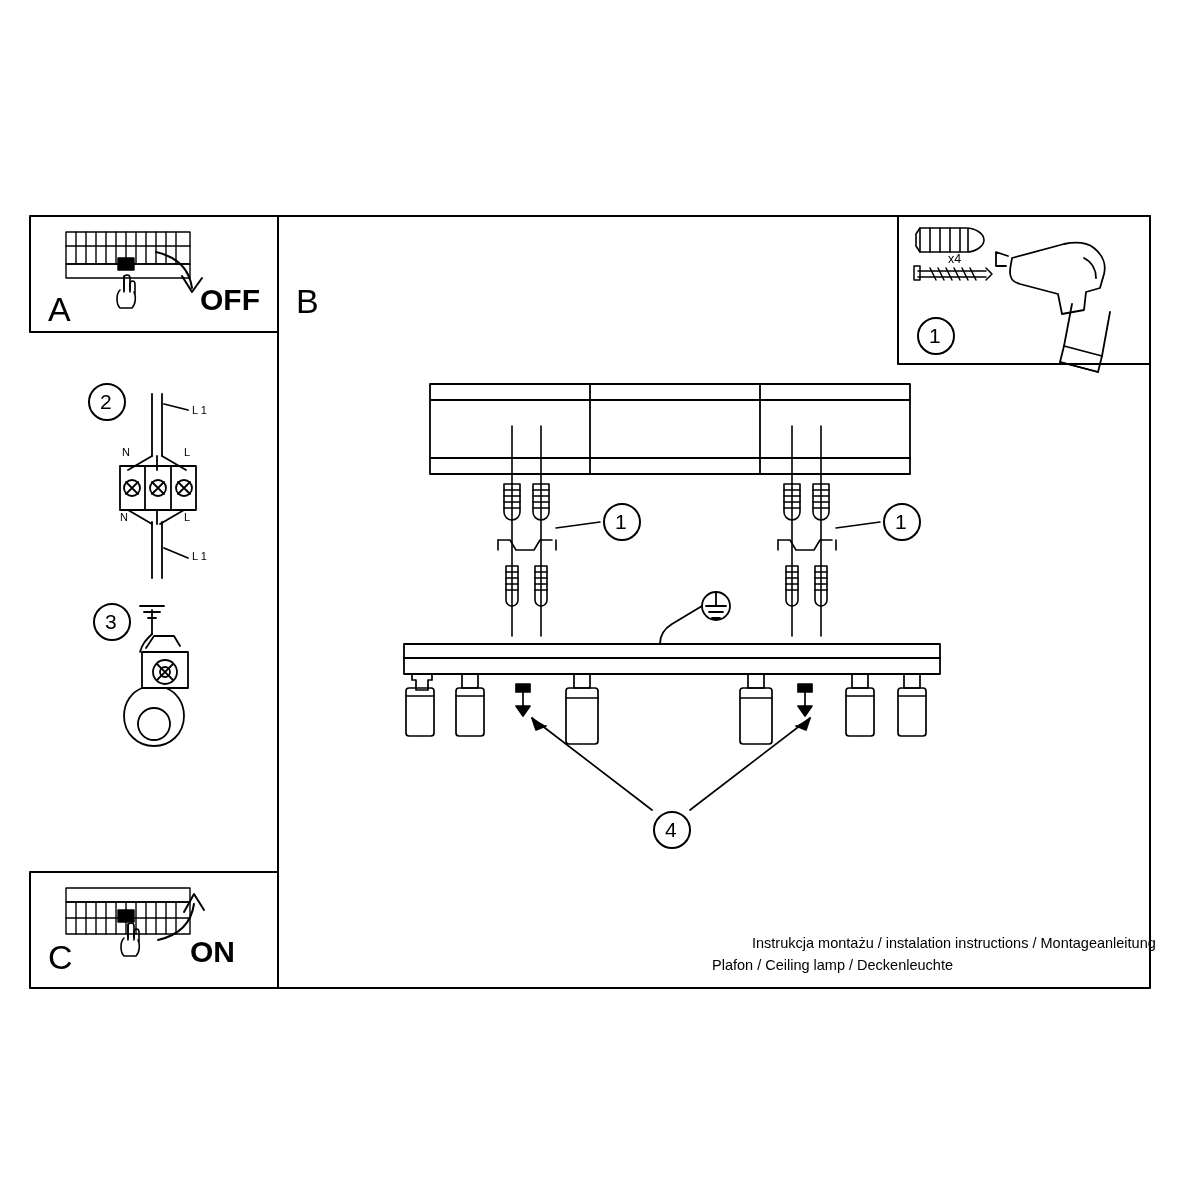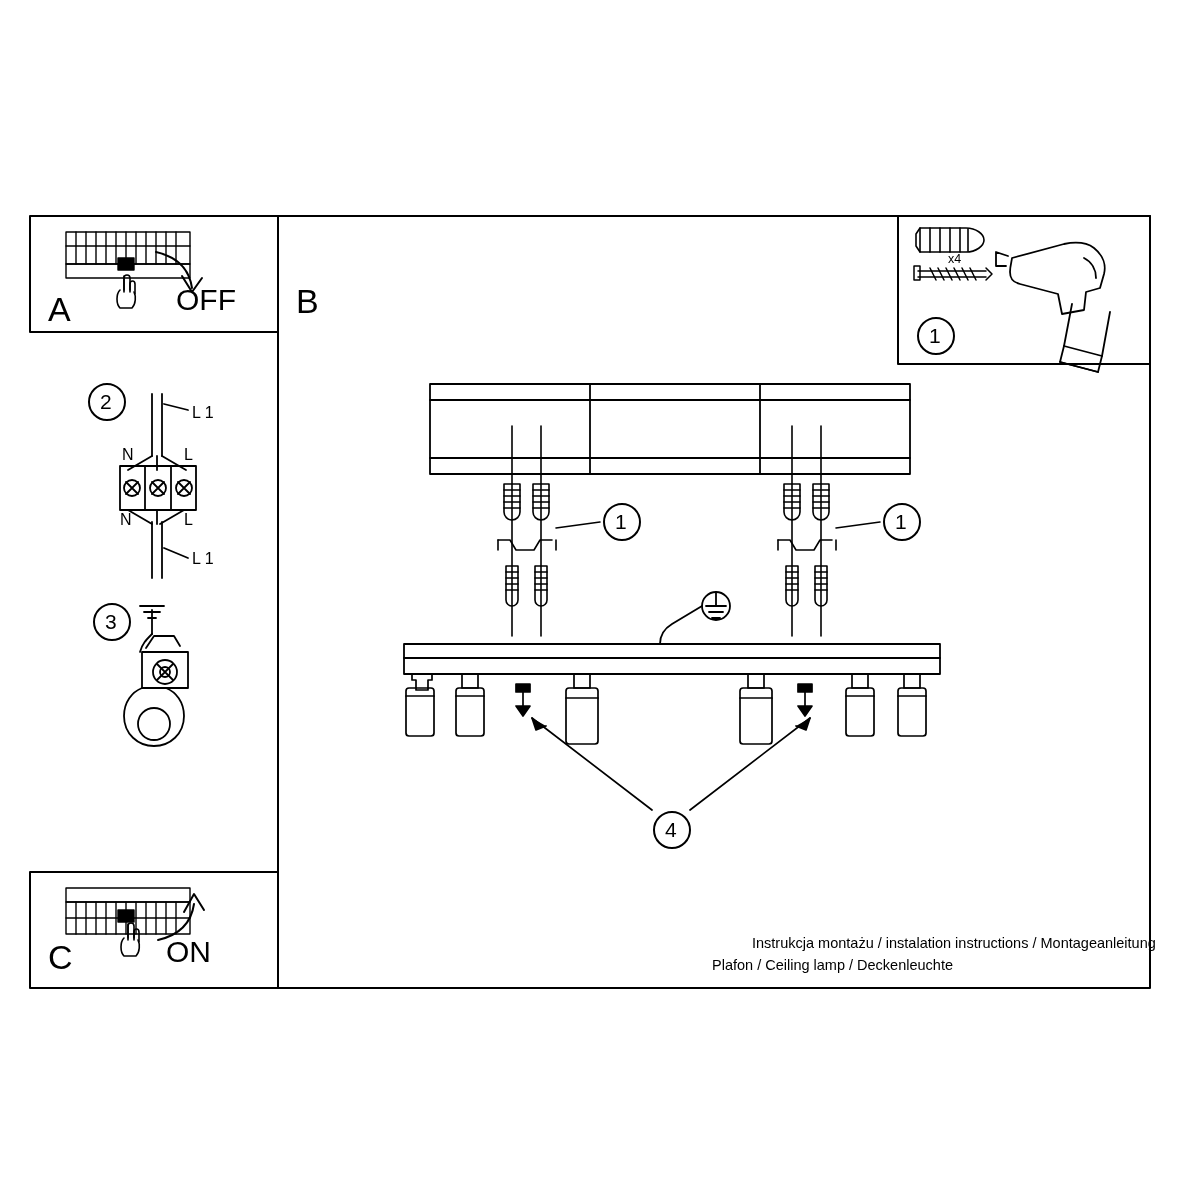--- a/index.html
+++ b/index.html
@@ -31,27 +31,28 @@
     position: absolute;
     white-space: nowrap;
   }
   .step-letter {
     font-size: 34px;
     font-weight: 400;
     letter-spacing: 0.5px;
   }
   .big-word {
     font-size: 30px;
-    font-weight: normal;
+    font-weight: bold;
+    margin-left: 24px;
   }
   .callout-num {
     font-size: 21px;
   }
   .tiny-label {
-    font-size: 16px;
+    font-size: 11px;
   }
   .footer-line {
     font-size: 14.5px;
     text-align: right;
   }
   .x4 {
     font-size: 12.5px;
   }
 </style>
 </head>

